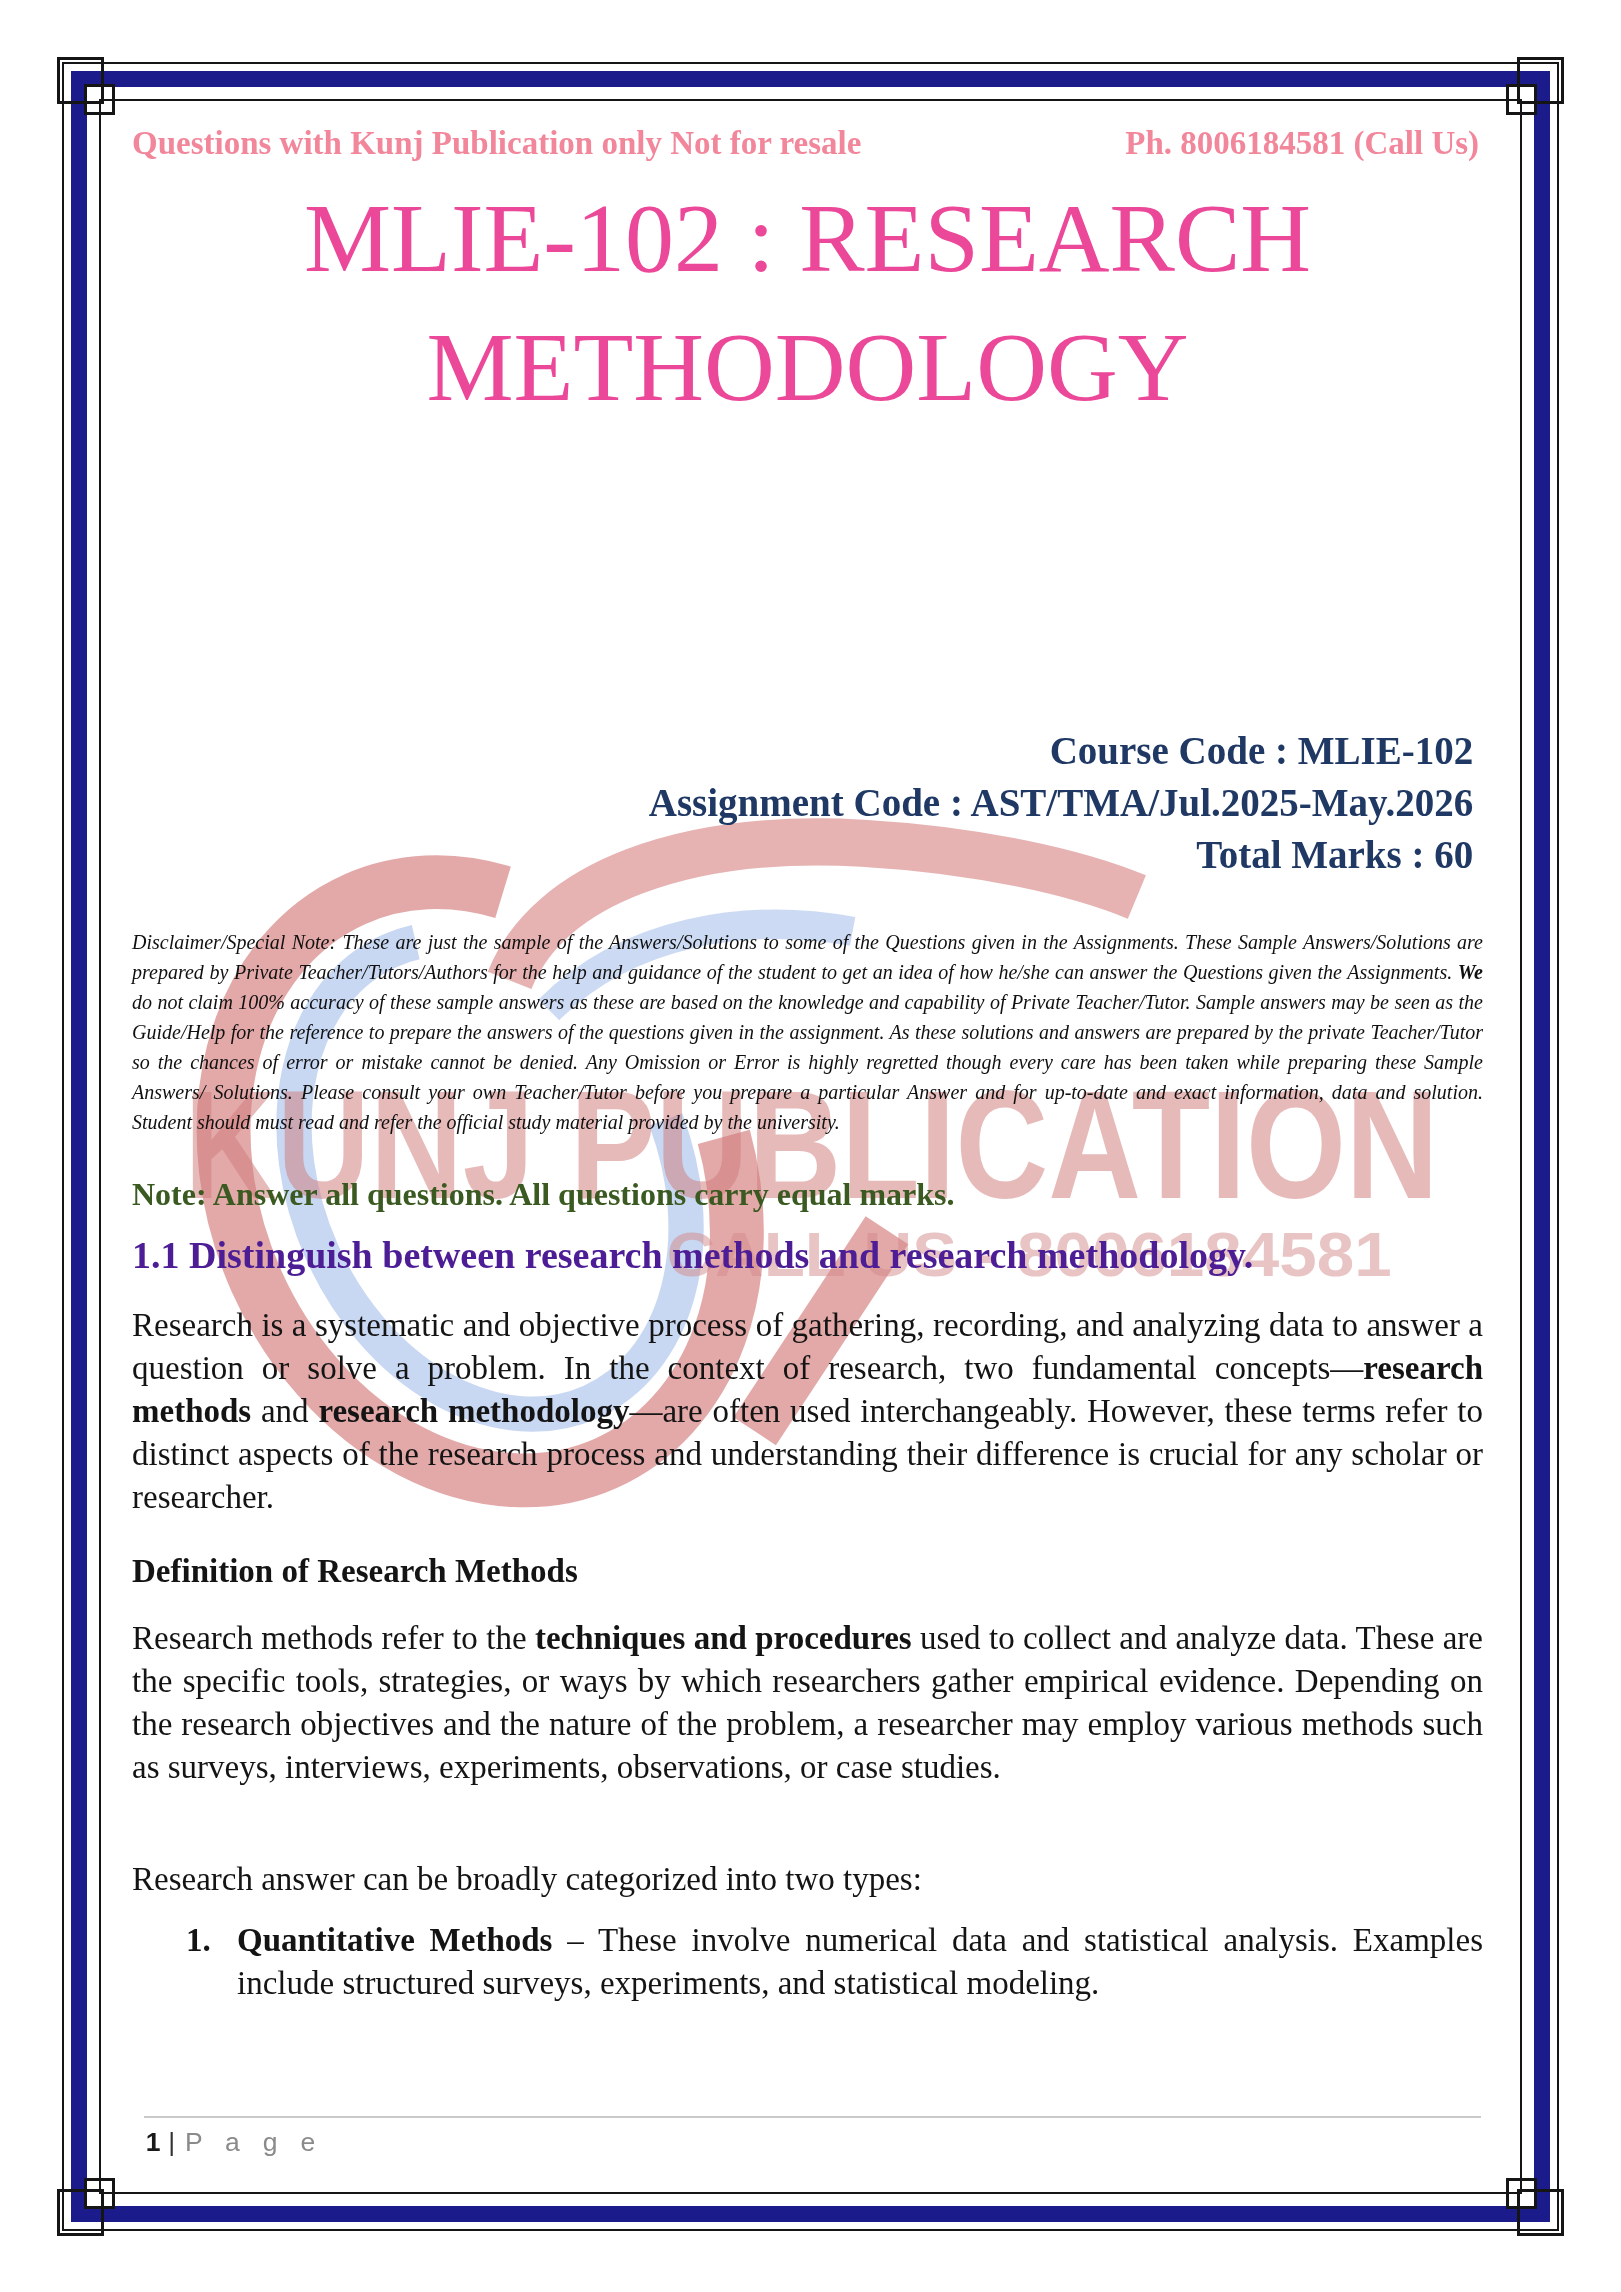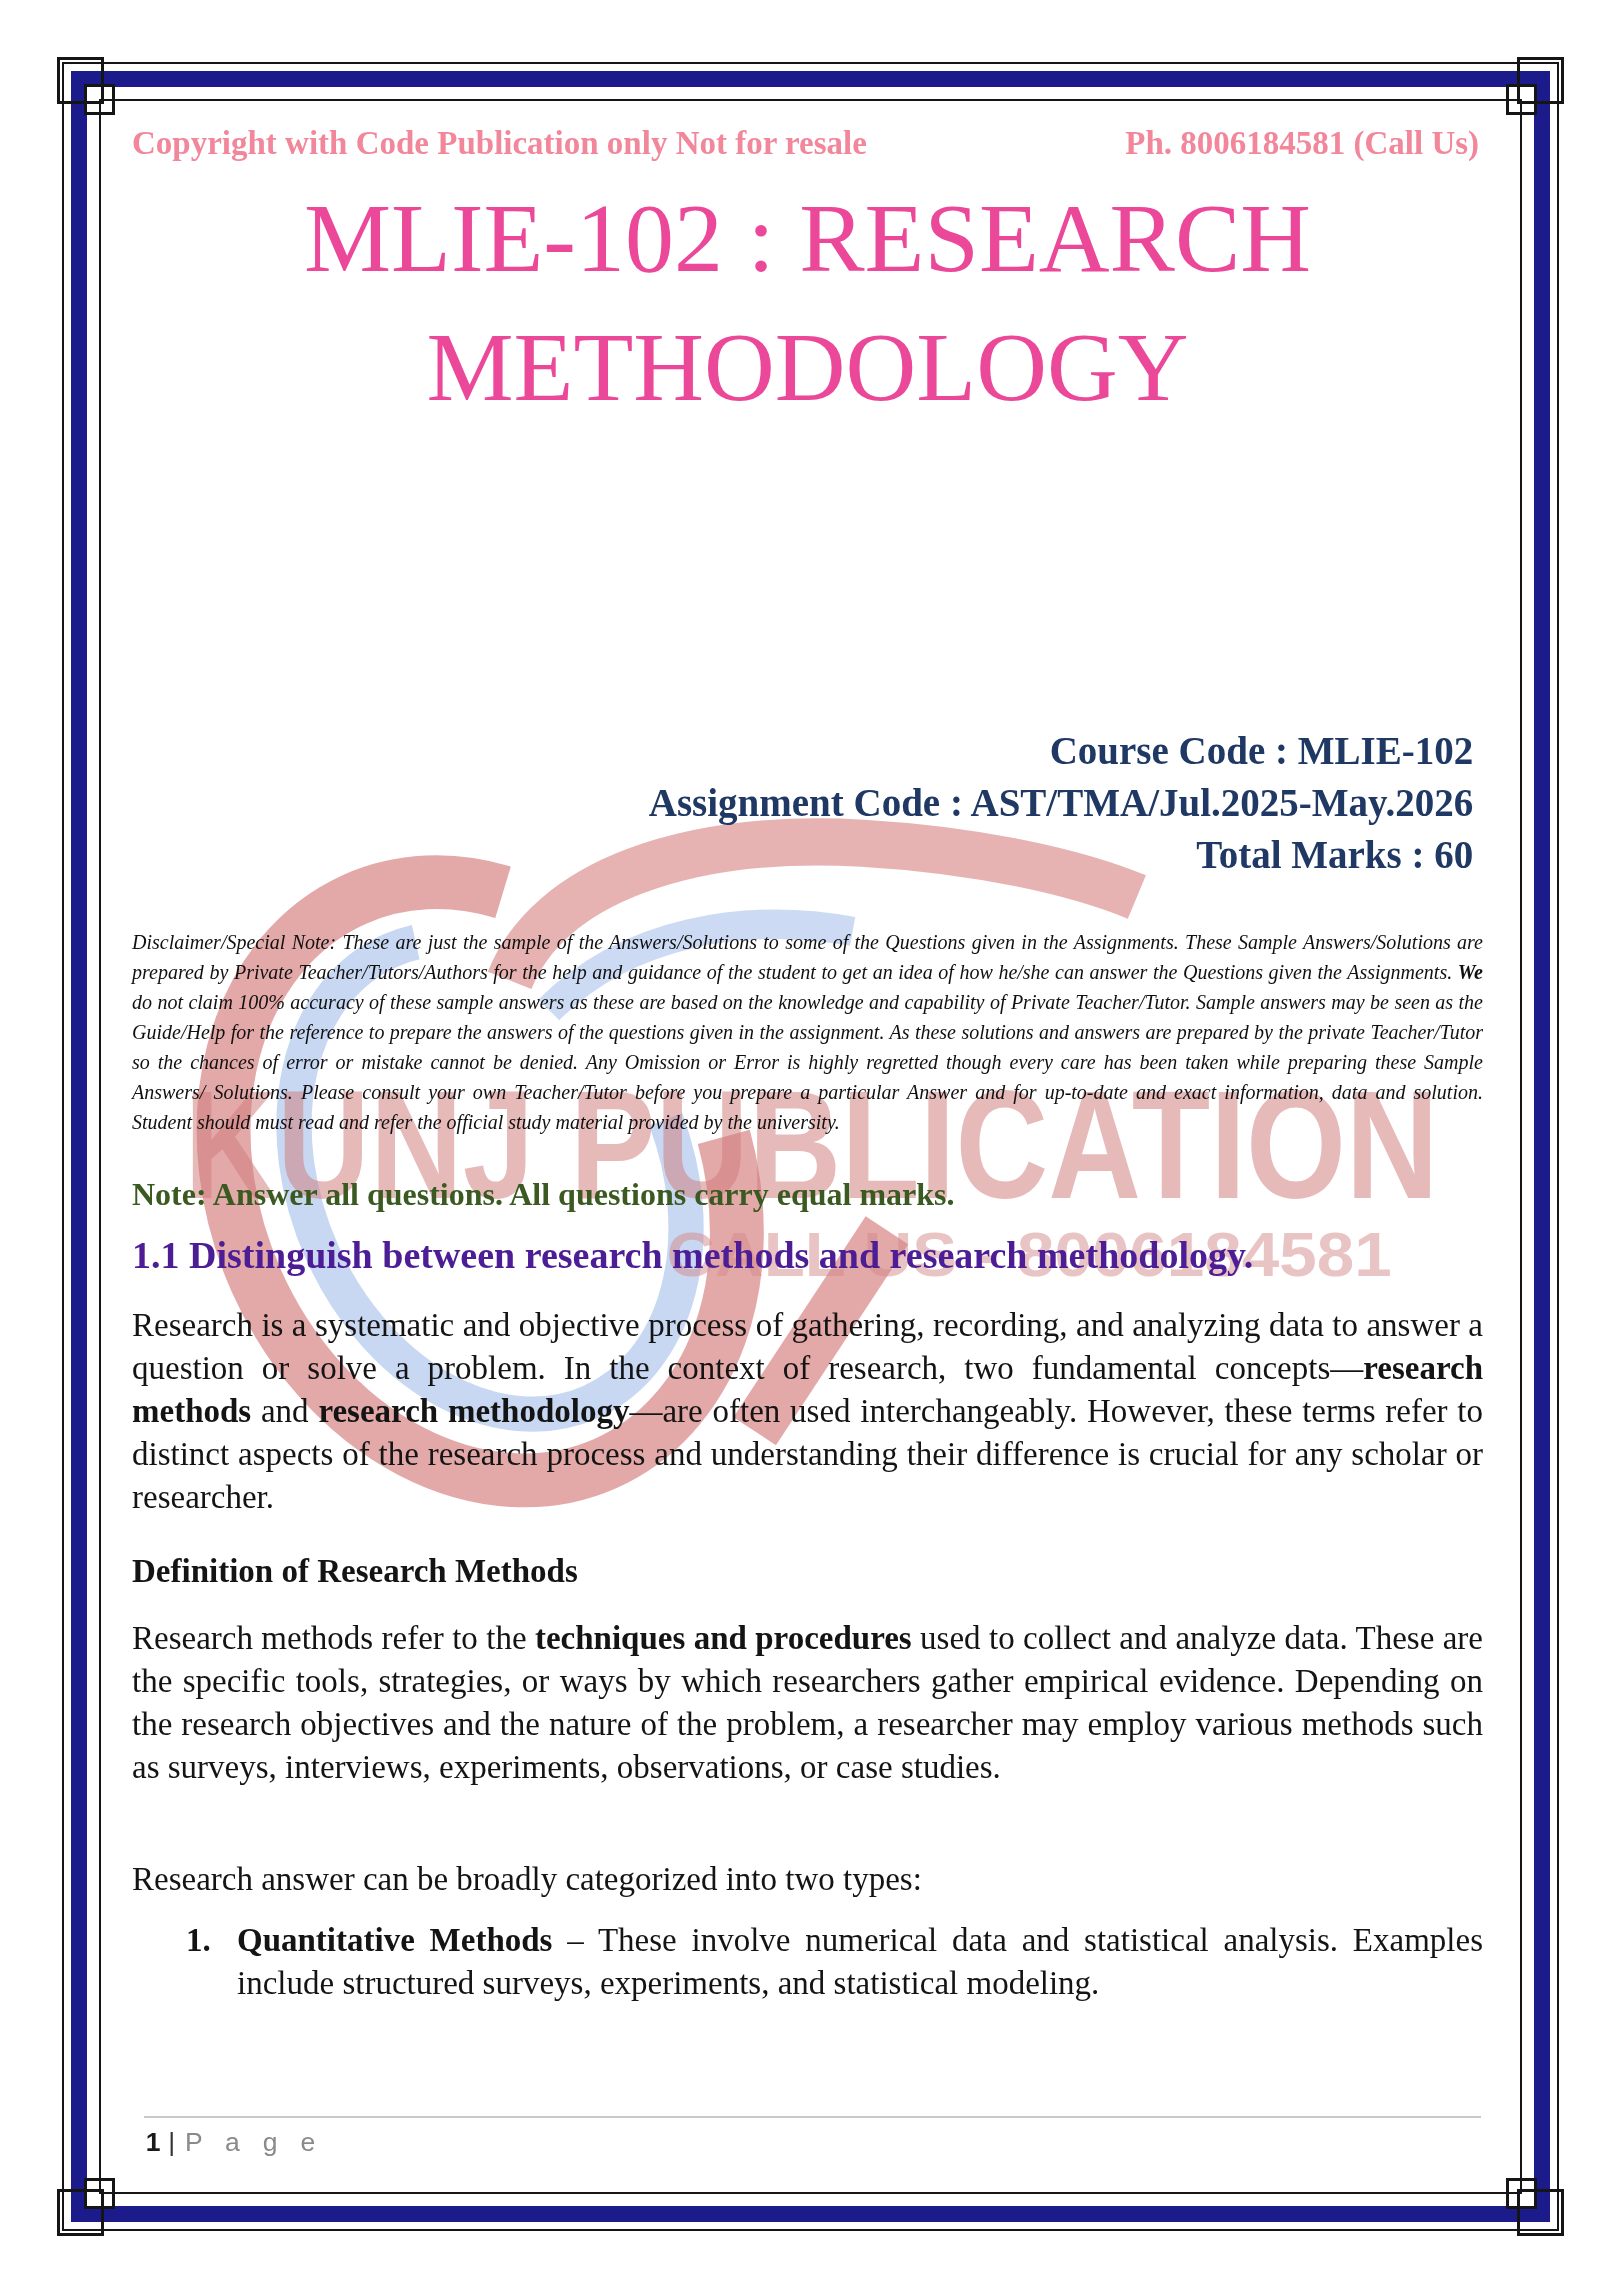--- a/index.html
+++ b/index.html
@@ -80,21 +80,21 @@
   <div class="c-sq sq-big tr1"></div>
   <div class="c-sq sq-small tr2"></div>
   <div class="c-sq sq-big bl1"></div>
   <div class="c-sq sq-small bl2"></div>
   <div class="c-sq sq-big br1"></div>
   <div class="c-sq sq-small br2"></div>
 
   <div class="content">
 
     <div class="copyright-row">
-      <span>Copyright with Code Publication only Not for resale</span>
+      <span>Questions with Kunj Publication only Not for resale</span>
       <span>Ph. 8006184581 (Call Us)</span>
     </div>
 
     <h1 class="doc-title">MLIE-102 : RESEARCH METHODOLOGY</h1>
 
     <div class="course-block">
       <div>Course Code : MLIE-102</div>
       <div>Assignment Code : AST/TMA/Jul.2025-May.2026</div>
       <div>Total Marks : 60</div>
     </div>

